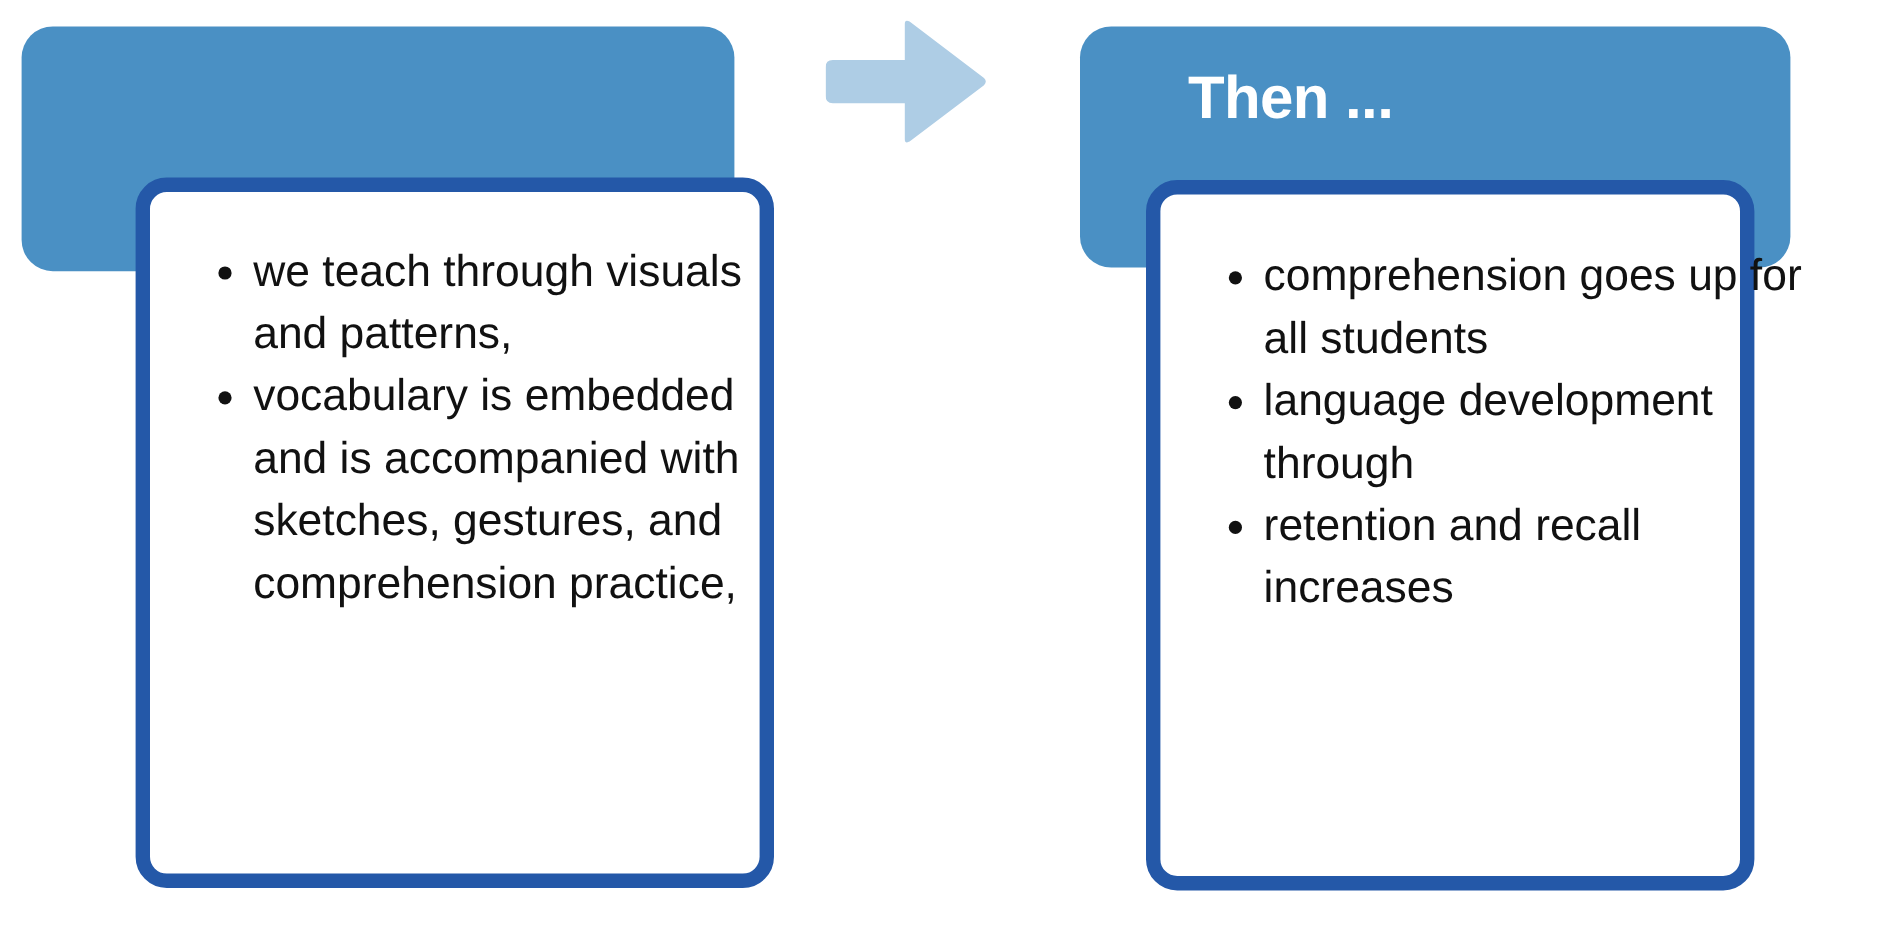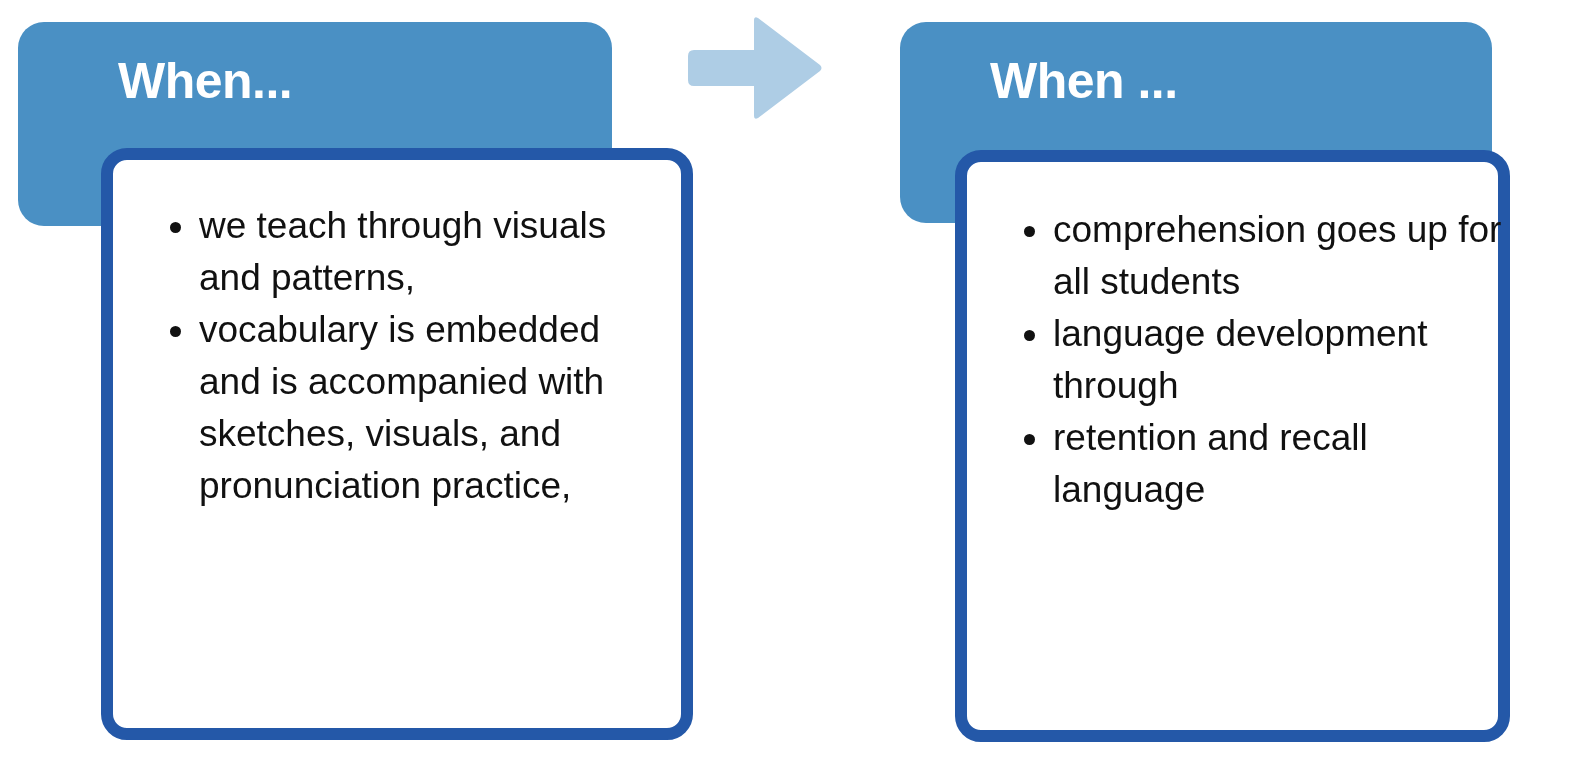--- a/index.html
+++ b/index.html
@@ -79,45 +79,44 @@
     position: absolute;
     left: 688px;
     top: 16px;
     width: 134px;
     height: 104px;
   }
 
   
   #banner-when  { left: 18px;  top: 22px; width: 594px; height: 204px; }
   #title-when   { left: 118px; top: 56px; }
-  #card-when    { left: 101px; top: 148px; width: 592px; height: 592px; }
+  #card-when    { left: 113px; top: 148px; width: 532px; height: 592px; }
   #bullets-when { left: 48px;  top: 40px; width: 494px; }
 
   #banner-then  { left: 900px;  top: 22px; width: 592px; height: 201px; }
   #title-then   { left: 990px;  top: 56px; }
-  #card-then    { left: 955px;  top: 150px; width: 555px; height: 592px; }
+  #card-then    { left: 955px;  top: 150px; width: 507px; height: 592px; }
   #bullets-then { left: 48px;   top: 42px; width: 492px; }
 </style>
 </head>
 <body>
 
 <div id="stage" style="background: rgb(255, 255, 255);">
 
   <div id="banner-when" class="banner" style="background: rgb(74, 144, 196);"></div>
 
-  <div id="title-when" class="banner-title" style="color: rgb(255, 255, 255);">When...</div>
 
   <div id="card-when" class="card" style="border-color: rgb(36, 88, 168); background: rgb(255, 255, 255);">
 
     <ul id="bullets-when" class="bullets" style="color: rgb(17, 17, 17);">
       <li>
         <span>we teach through visuals and patterns,</span>
       </li>
       <li>
-        <span>vocabulary is embedded and is accompanied with sketches, visuals, and pronunciation practice,</span>
+        <span>vocabulary is embedded and is accompanied with sketches, gestures, and comprehension practice,</span>
       </li>
     </ul>
 
   </div>
 
   <svg class="arrow" viewBox="0 0 134 104" xmlns="http://www.w3.org/2000/svg">
     <path d="M 6 34
              L 66 34
              L 66 4
              Q 66 0 70 2
@@ -127,31 +126,31 @@
              Q 66 104 66 100
              L 66 70
              L 6 70
              Q 0 70 0 64
              L 0 40
              Q 0 34 6 34 Z" fill="#aecde5"></path>
   </svg>
 
   <div id="banner-then" class="banner" style="background: rgb(74, 144, 196);"></div>
 
-  <div id="title-then" class="banner-title" style="color: rgb(255, 255, 255);">When ...</div>
+  <div id="title-then" class="banner-title" style="color: rgb(255, 255, 255);">Then ...</div>
 
   <div id="card-then" class="card" style="border-color: rgb(36, 88, 168); background: rgb(255, 255, 255);">
 
     <ul id="bullets-then" class="bullets" style="color: rgb(17, 17, 17);">
       <li>
         <span>comprehension goes up for all students</span>
       </li>
       <li>
         <span>language development through</span>
       </li>
       <li>
-        <span>retention and recall language</span>
+        <span>retention and recall increases</span>
       </li>
     </ul>
 
   </div>
 
 </div>
 
 </body></html>

